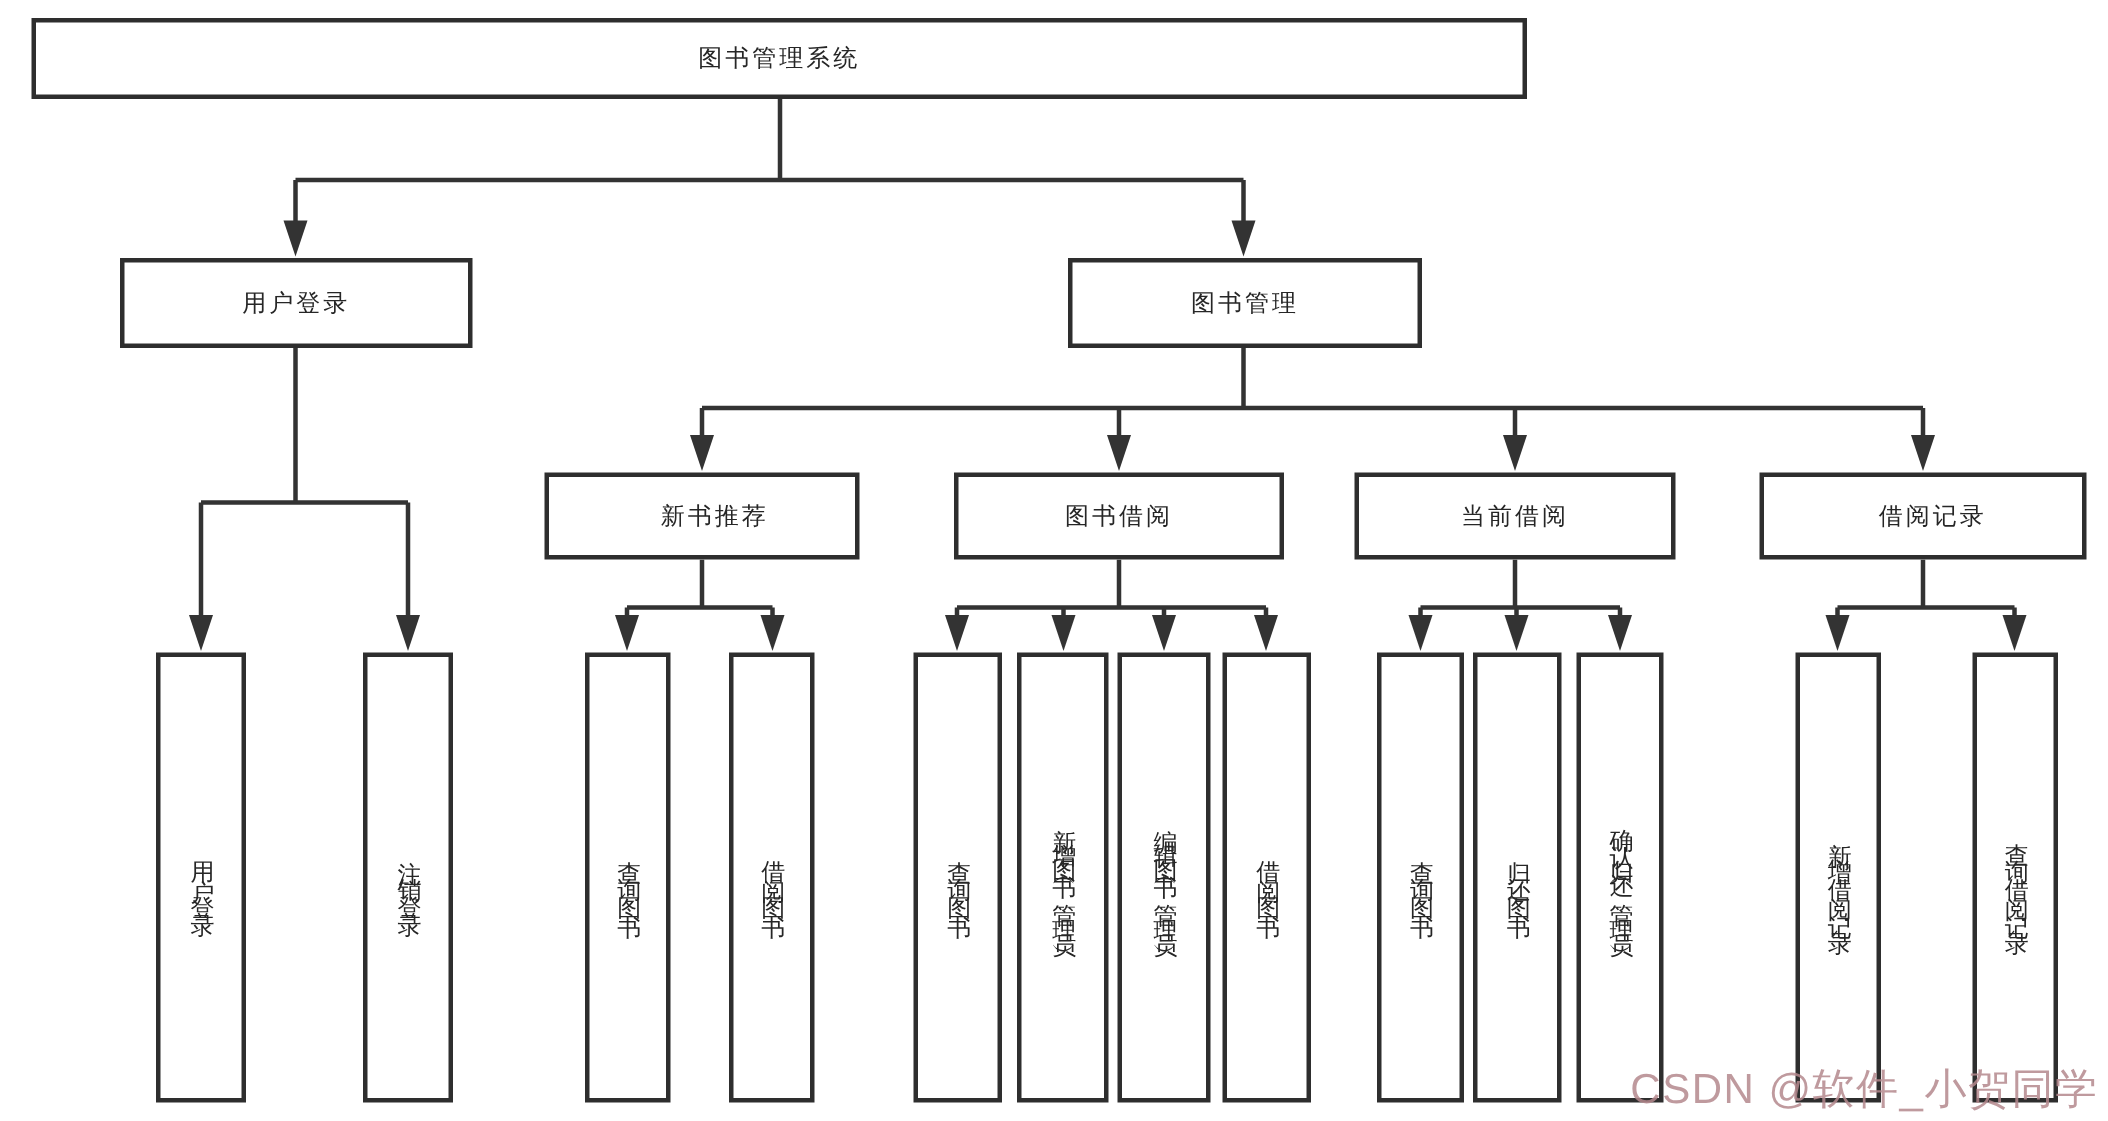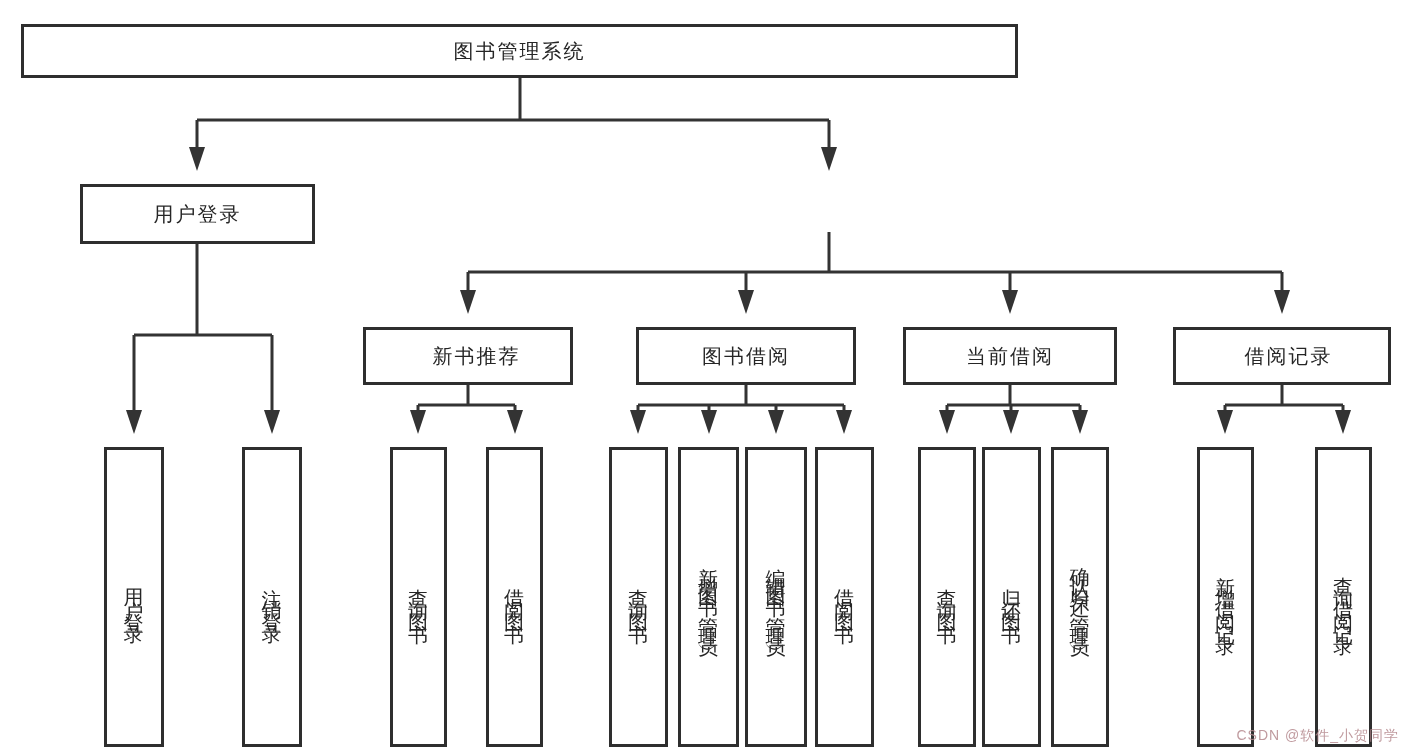--- a/index.html
+++ b/index.html
@@ -19,40 +19,39 @@
   }
   .node {
     position: absolute;
     box-sizing: border-box;
     border: 3px solid #2e2e2e;
     background: #ffffff;
     display: flex;
     align-items: center;
     justify-content: center;
     color: #262626;
-    font-size: 20px;
+    font-size: 16px;
     letter-spacing: 2px;
     z-index: 2;
     overflow: hidden;
-    margin-top: 12px;
   }
   .node .hlabel { white-space: nowrap; }
   .leaf .vlabel {
     writing-mode: vertical-rl;
     text-orientation: mixed;
     letter-spacing: 12px;
     line-height: 1;
     white-space: nowrap;
   }
   .leaf .vlabel.tight { letter-spacing: 10px; }
   .watermark {
     position: absolute;
     right: 6px;
     bottom: 2px;
-    font-size: 14px;
+    font-size: 28px;
     color: #b5898e;
     opacity: 0.85;
     letter-spacing: 1px;
     z-index: 3;
     white-space: nowrap;
   }
 </style>
 </head>
 <body>
 
@@ -100,20 +99,23 @@
       <polygon fill="#333333" stroke="none" points="1343,434 1335,410 1351,410"></polygon>
     </g>
   </svg>
 
   <div class="node" style="left:21px; top:12px; width:997px; height:54px;">
     <span class="hlabel">图书管理系统</span>
   </div>
 
   <div class="node" style="left:80px; top:172px; width:235px; height:60px;">
     <span class="hlabel">用户登录</span>
+  </div>
+  <div class="node" style="left:712px; top:172px; width:236px; height:60px;">
+    <span class="hlabel">图书管理</span>
   </div>
 
   <div class="node" style="left:363px; top:315px; width:210px; height:58px;padding-left:17px;">
     <span class="hlabel">新书推荐</span>
   </div>
   <div class="node" style="left:903px; top:315px; width:214px; height:58px;">
     <span class="hlabel">当前借阅</span>
   </div>
   <div class="node" style="left:636px; top:315px; width:220px; height:58px;">
     <span class="hlabel">图书借阅</span>

